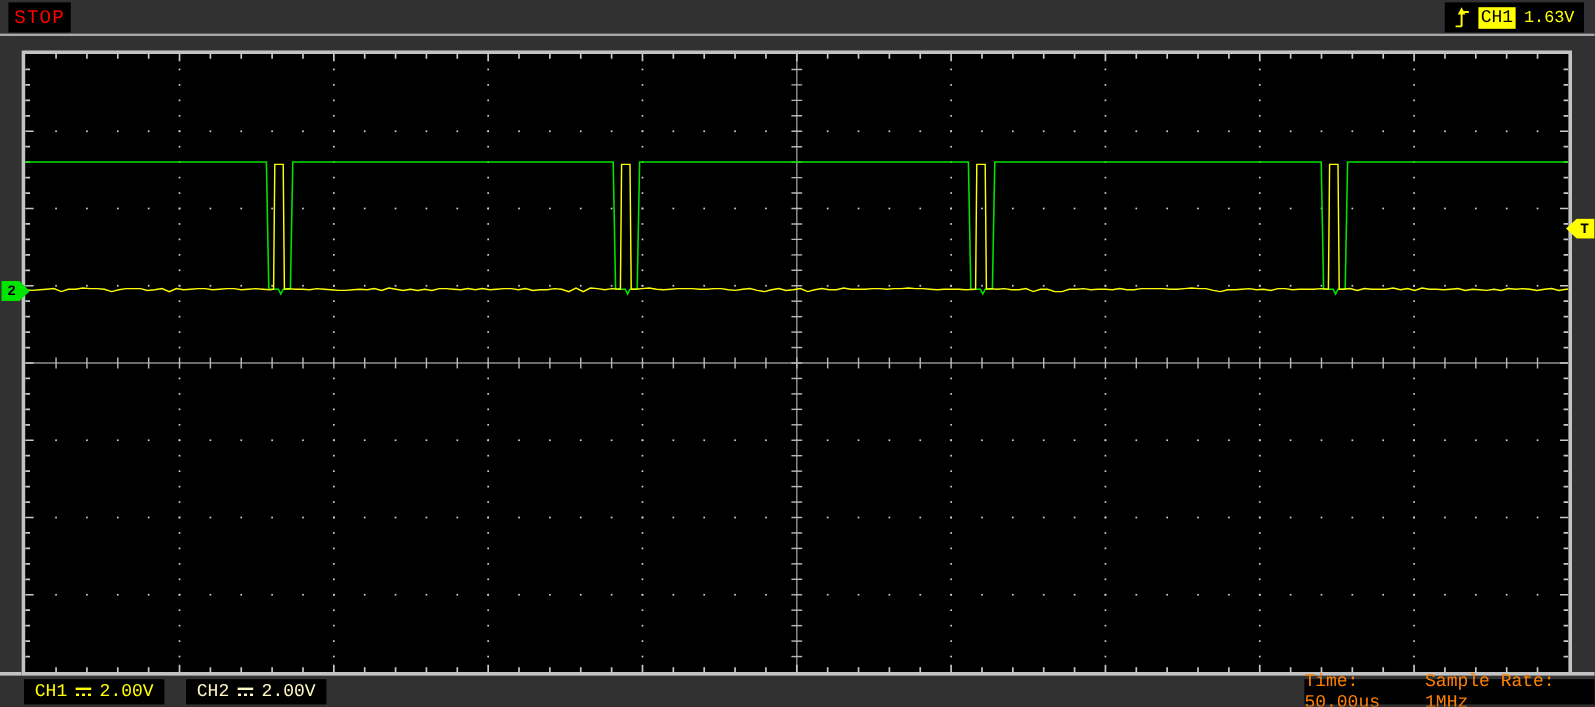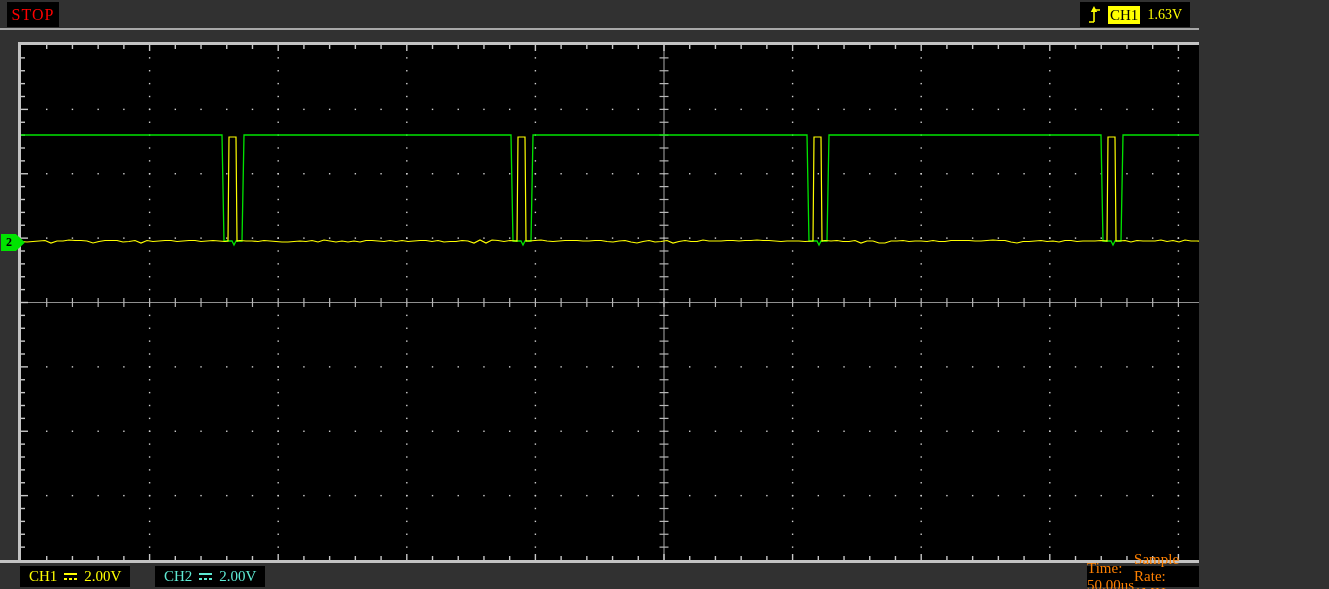--- a/index.html
+++ b/index.html
@@ -1,17 +1,17 @@
 <!DOCTYPE html>
 <html><head>
 <meta charset="utf-8">
 <style>
   html,body{margin:0;padding:0;background:#313131;}
-  #window{position:relative;width:1199px;height:589px;background:#313131;overflow:hidden;
-          font-family:Liberation Serif, serif;}
+  #window{position:relative;width:1329px;height:589px;background:#313131;overflow:hidden;
+          font-family:Liberation Mono, monospace;}
   .blackbox{position:absolute;background:#000;display:flex;align-items:center;}
   #stop-box{left:7px;top:2px;width:52px;height:25px;justify-content:center;}
   #stop-label{color:#ff0000;font-size:16px;letter-spacing:1px;}
   #trig-box{right:9px;top:2px;height:25px;padding:0 8px;gap:7px;}
   #trig-source{background:#ffff00;color:#000;font-size:15px;padding:0 2px;line-height:18px;}
   #trig-level{color:#ffff00;font-size:14px;}
   .sep{position:absolute;left:0;width:1329px;background:#a8a8a8;}
   #sep-top{top:28px;height:2px;}
   #sep-bottom{top:560px;height:3px;background:#c3c3c3;}
   #panel{position:absolute;left:18px;top:42px;width:1292px;height:521px;background:#000;
@@ -21,21 +21,21 @@
                display:flex;align-items:center;z-index:5;}
   #ch2-marker{left:1px;top:234px;width:24px;background:#00e400;
               clip-path:polygon(0 0,62% 0,100% 50%,62% 100%,0 100%);justify-content:flex-start;
               padding-left:5px;box-sizing:border-box;}
   #trig-marker{left:1305px;top:182px;width:24px;background:#ffff00;
                clip-path:polygon(100% 0,38% 0,0 50%,38% 100%,100% 100%);justify-content:flex-end;
                padding-right:5px;box-sizing:border-box;}
   .chan-box{position:absolute;top:566px;height:21px;background:#000;display:flex;
             align-items:center;font-size:15px;gap:7px;padding:0 9px;}
   #ch1-box{left:20px;color:#ffff00;}
-  #ch2-box{left:155px;color:#5eead4;}
+  #ch2-box{left:155px;color:#fef9c3;}
   #time-box{position:absolute;top:566px;left:1087px;right:0;height:21px;background:#000;
             display:flex;align-items:center;justify-content:flex-end;
             padding-right:10px;color:#ff8000;font-size:15px;}
   .coupling-icon{display:inline-block;width:13px;height:9px;position:relative;}
   .coupling-icon::before{content:"";position:absolute;left:0;top:1px;width:13px;height:2px;
                          background:currentColor;}
   .coupling-icon::after{content:"";position:absolute;left:0;top:6px;width:13px;height:2px;
                         background:repeating-linear-gradient(90deg,currentColor 0 3px,transparent 3px 5px);}
 </style>
 </head>

